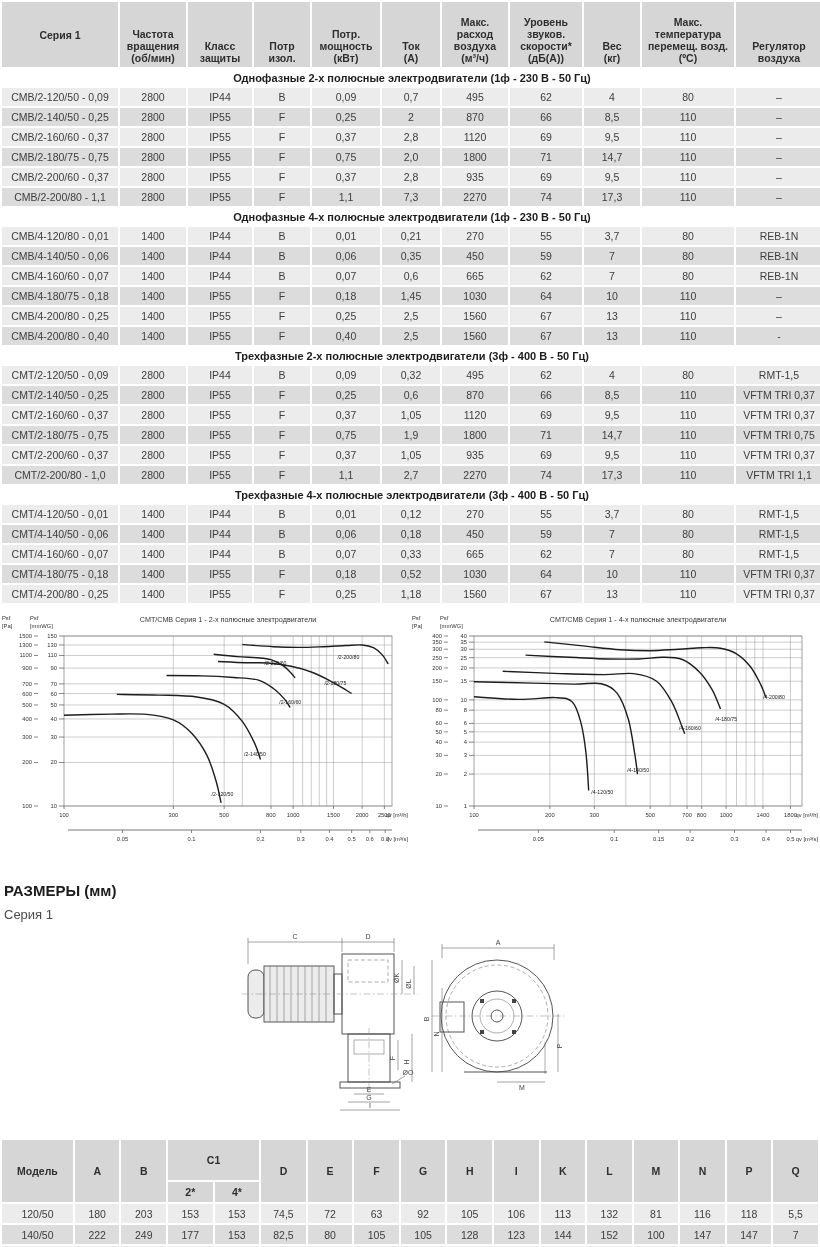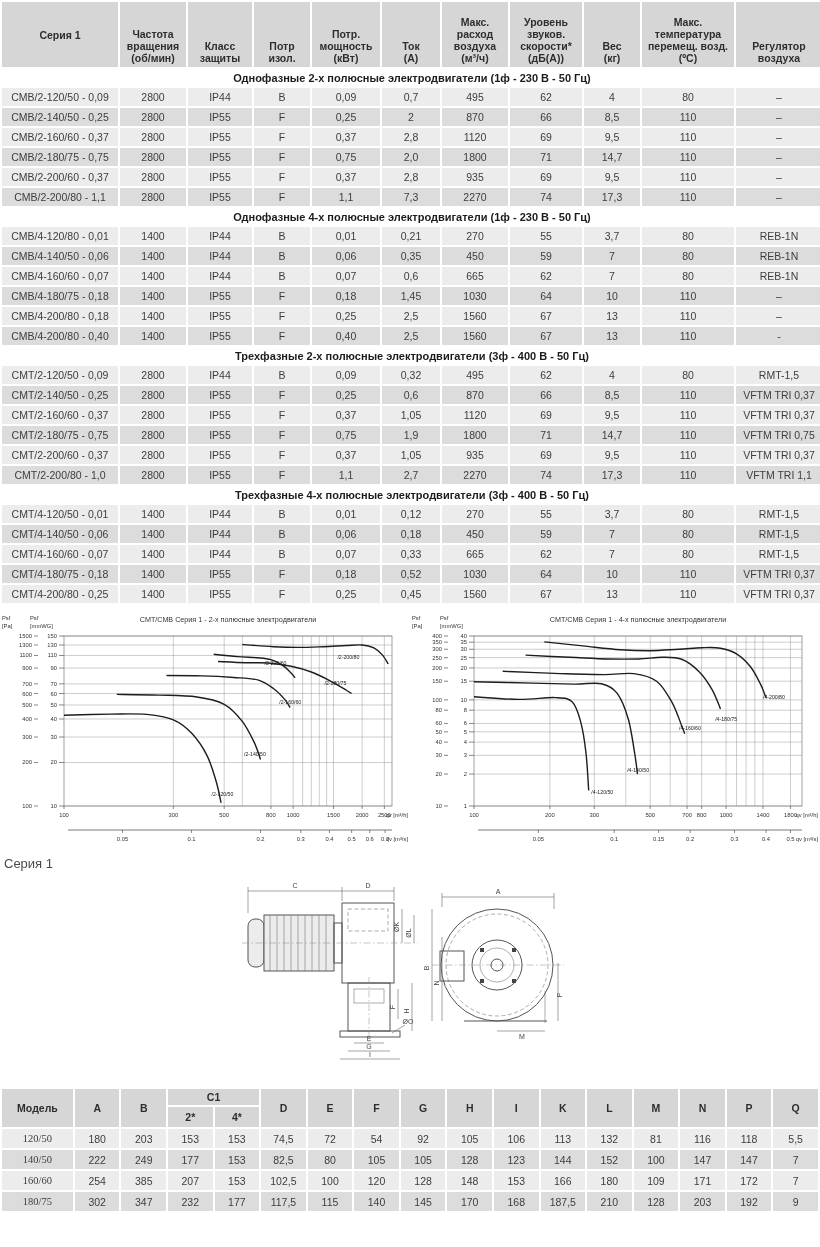--- a/index.html
+++ b/index.html
@@ -41,23 +41,23 @@
   .draw-thin{stroke:#777;stroke-width:0.6;fill:none;}
   .draw-fill{fill:#ececec;stroke:#555;stroke-width:1;}
   .dash{stroke-dasharray:4 2.5;}
   .cline{stroke:#888;stroke-width:0.5;stroke-dasharray:7 2.5 1.5 2.5;}
   .dimline{stroke:#666;stroke-width:0.6;}
   .dimtxt{font-size:7px;fill:#444;}
 
   
   table.dims{border-collapse:separate;border-spacing:2px 2px;width:820px;table-layout:fixed;margin-top:14px;}
   table.dims th{background:#d6d6d6;color:#2e2e2e;font-weight:bold;font-size:10.5px;padding:4px 2px;}
-  table.dims th.grp{padding:2px;}
+  table.dims th.grp{padding:14px;}
   table.dims td{font-size:10.5px;text-align:center;height:17px;padding:1px 2px;}
-  table.dims td.model{font-weight:normal;font-family:Liberation Serif, serif;}
+  table.dims td.model{font-weight:normal;}
 </style>
 </head>
 <body>
 
 <div class="page">
 
   <table class="motor">
     <colgroup>
       <col style="width:116px">
         <col style="width:66px">
@@ -272,21 +272,21 @@
           <td>F</td>
           <td>0,18</td>
           <td>1,45</td>
           <td>1030</td>
           <td>64</td>
           <td>10</td>
           <td>110</td>
           <td>–</td>
         </tr>
         <tr class="odd">
-          <td class="model">CMB/4-200/80 - 0,18</td>
+          <td class="model">CMB/4-200/80 - 0,25</td>
           <td>1400</td>
           <td>IP55</td>
           <td>F</td>
           <td>0,25</td>
           <td>2,5</td>
           <td>1560</td>
           <td>67</td>
           <td>13</td>
           <td>110</td>
           <td>–</td>
@@ -439,21 +439,21 @@
           <td>10</td>
           <td>110</td>
           <td>VFTM TRI 0,37</td>
         </tr>
         <tr class="odd">
           <td class="model">CMT/4-200/80 - 0,25</td>
           <td>1400</td>
           <td>IP55</td>
           <td>F</td>
           <td>0,25</td>
-          <td>0,45</td>
+          <td>1,18</td>
           <td>1560</td>
           <td>67</td>
           <td>13</td>
           <td>110</td>
           <td>VFTM TRI 0,37</td>
         </tr>
       </tbody>
   </table>
 
   <div class="charts">
@@ -714,20 +714,21 @@
           <path class="curve" d="M92.7 59.3C102.3 59.7 133.3 61.0 150.3 61.6C167.3 62.1 182.5 62.6 194.7 62.6C207.0 62.6 215.1 60.5 223.7 61.6C232.3 62.7 240.2 64.4 246.6 69.2C253.0 74.0 257.8 83.0 262.0 90.3C266.1 97.5 269.3 107.7 271.4 113.0C273.6 118.2 274.1 120.3 274.7 121.7"></path>
           <text class="clabel" x="268.9419166871545" y="118.02246540279648">/4-160/60</text>
           <path class="curve" d="M115.5 43.1C122.9 43.5 146.1 44.7 159.9 45.3C173.6 45.9 186.5 46.7 198.0 47.0C209.5 47.2 219.6 47.2 228.7 47.0C237.8 46.7 245.4 45.2 252.6 45.3C259.9 45.4 266.2 45.2 272.3 47.5C278.3 49.9 283.9 54.5 288.9 59.5C293.9 64.5 298.5 71.4 302.1 77.6C305.7 83.9 309.1 93.8 310.5 97.0"></path>
           <text class="clabel" x="305.178708427217" y="109.17927284703606">/4-180/75</text>
           <path class="curve" d="M134.3 29.9C140.7 30.6 160.1 32.5 172.8 33.9C185.4 35.2 198.9 36.9 210.2 37.7C221.4 38.5 230.4 38.7 240.2 38.7C250.0 38.6 260.4 37.7 268.9 37.3C277.5 36.8 284.8 35.9 291.7 35.7C298.6 35.6 304.7 35.2 310.5 36.2C316.3 37.2 321.5 38.7 326.5 41.8C331.6 44.9 336.5 49.7 340.5 54.8C344.5 59.9 348.0 67.2 350.6 72.4C353.2 77.5 355.1 83.4 356.0 85.6"></path>
           <text class="clabel" x="352.94798502367047" y="87.42806482451027">/4-200/80</text>
         </svg>
     </div>
   </div>
 
+  <div class="dim-head">РАЗМЕРЫ (мм)</div>
   <div class="dim-series">Серия 1</div>
 
   <div class="drawing-wrap">
     <svg width="336" height="200" viewBox="0 0 336 200">
 
       <rect class="draw-fill" x="6" y="46" width="16" height="48" rx="7"></rect>
       <rect class="draw-fill" x="22" y="42" width="70" height="56"></rect>
       <g class="draw-thin">
         <line x1="28" y1="42" x2="28" y2="98"></line>
           <line x1="35" y1="42" x2="35" y2="98"></line>
@@ -840,21 +841,21 @@
       </thead>
     <tbody>
         <tr class="odd">
           <td class="model">120/50</td>
           <td>180</td>
           <td>203</td>
           <td>153</td>
           <td>153</td>
           <td>74,5</td>
           <td>72</td>
-          <td>54</td>
+          <td>63</td>
           <td>92</td>
           <td>105</td>
           <td>106</td>
           <td>113</td>
           <td>132</td>
           <td>81</td>
           <td>116</td>
           <td>118</td>
           <td>5,5</td>
         </tr>

